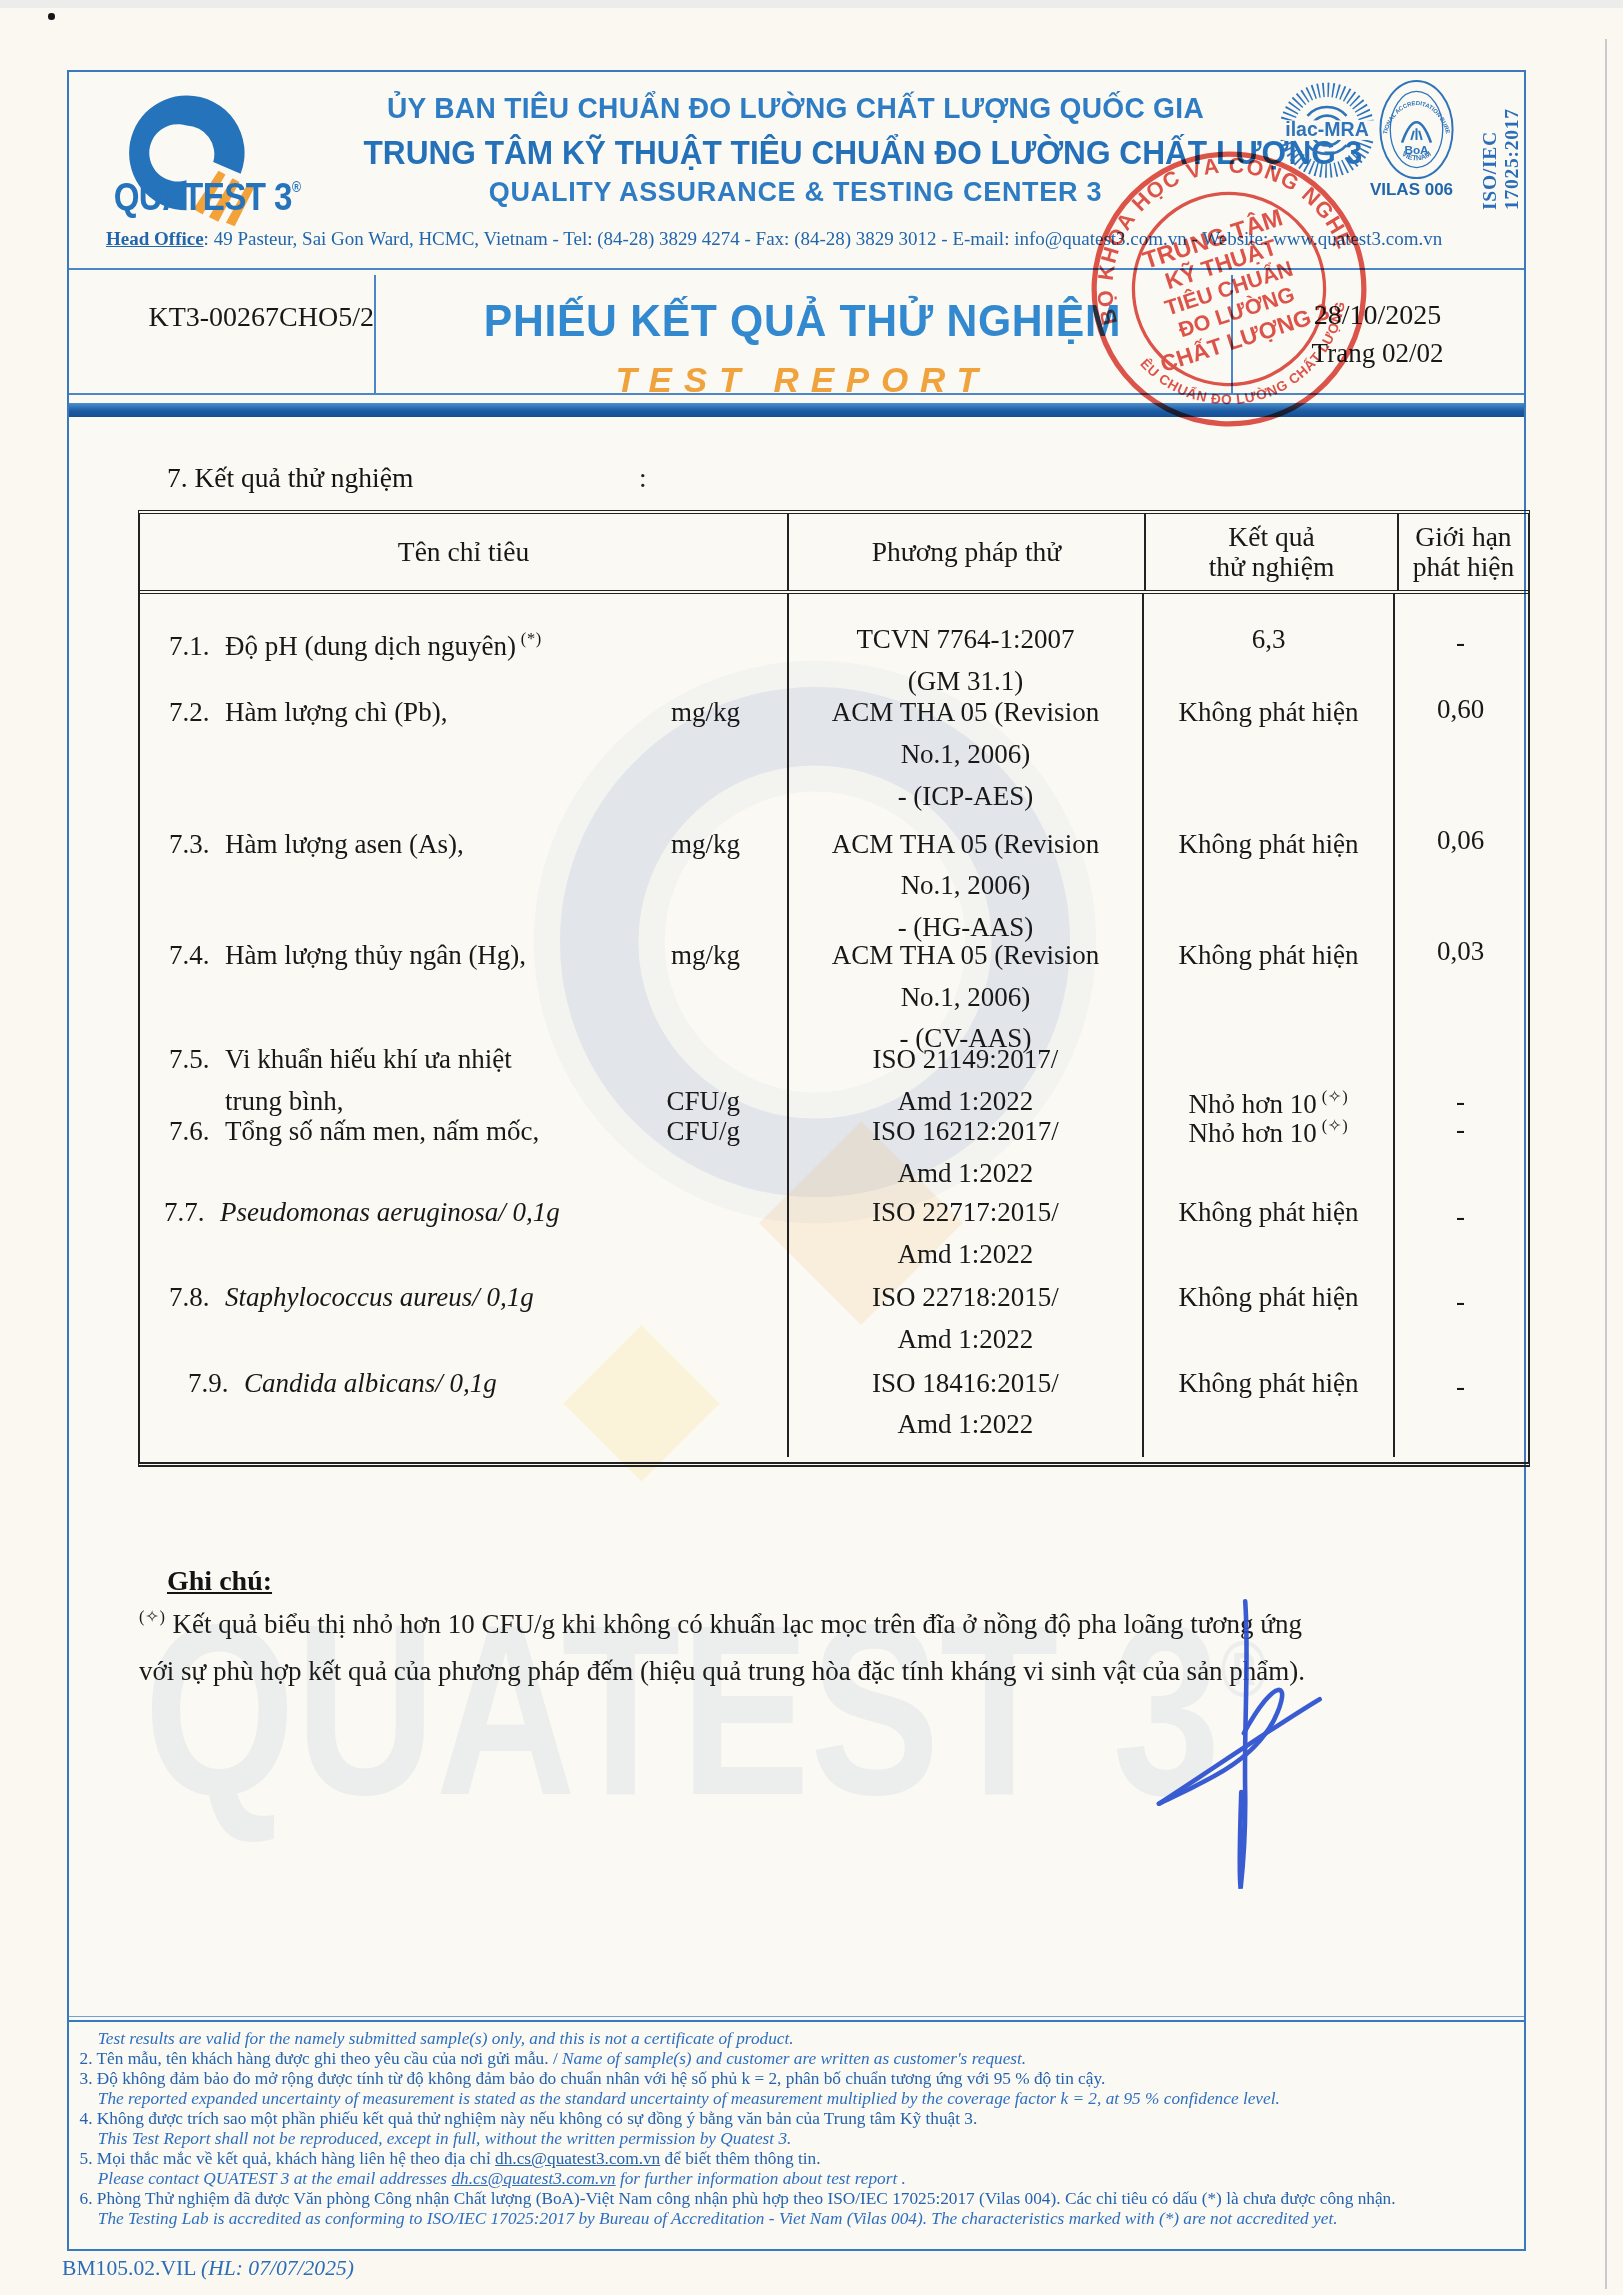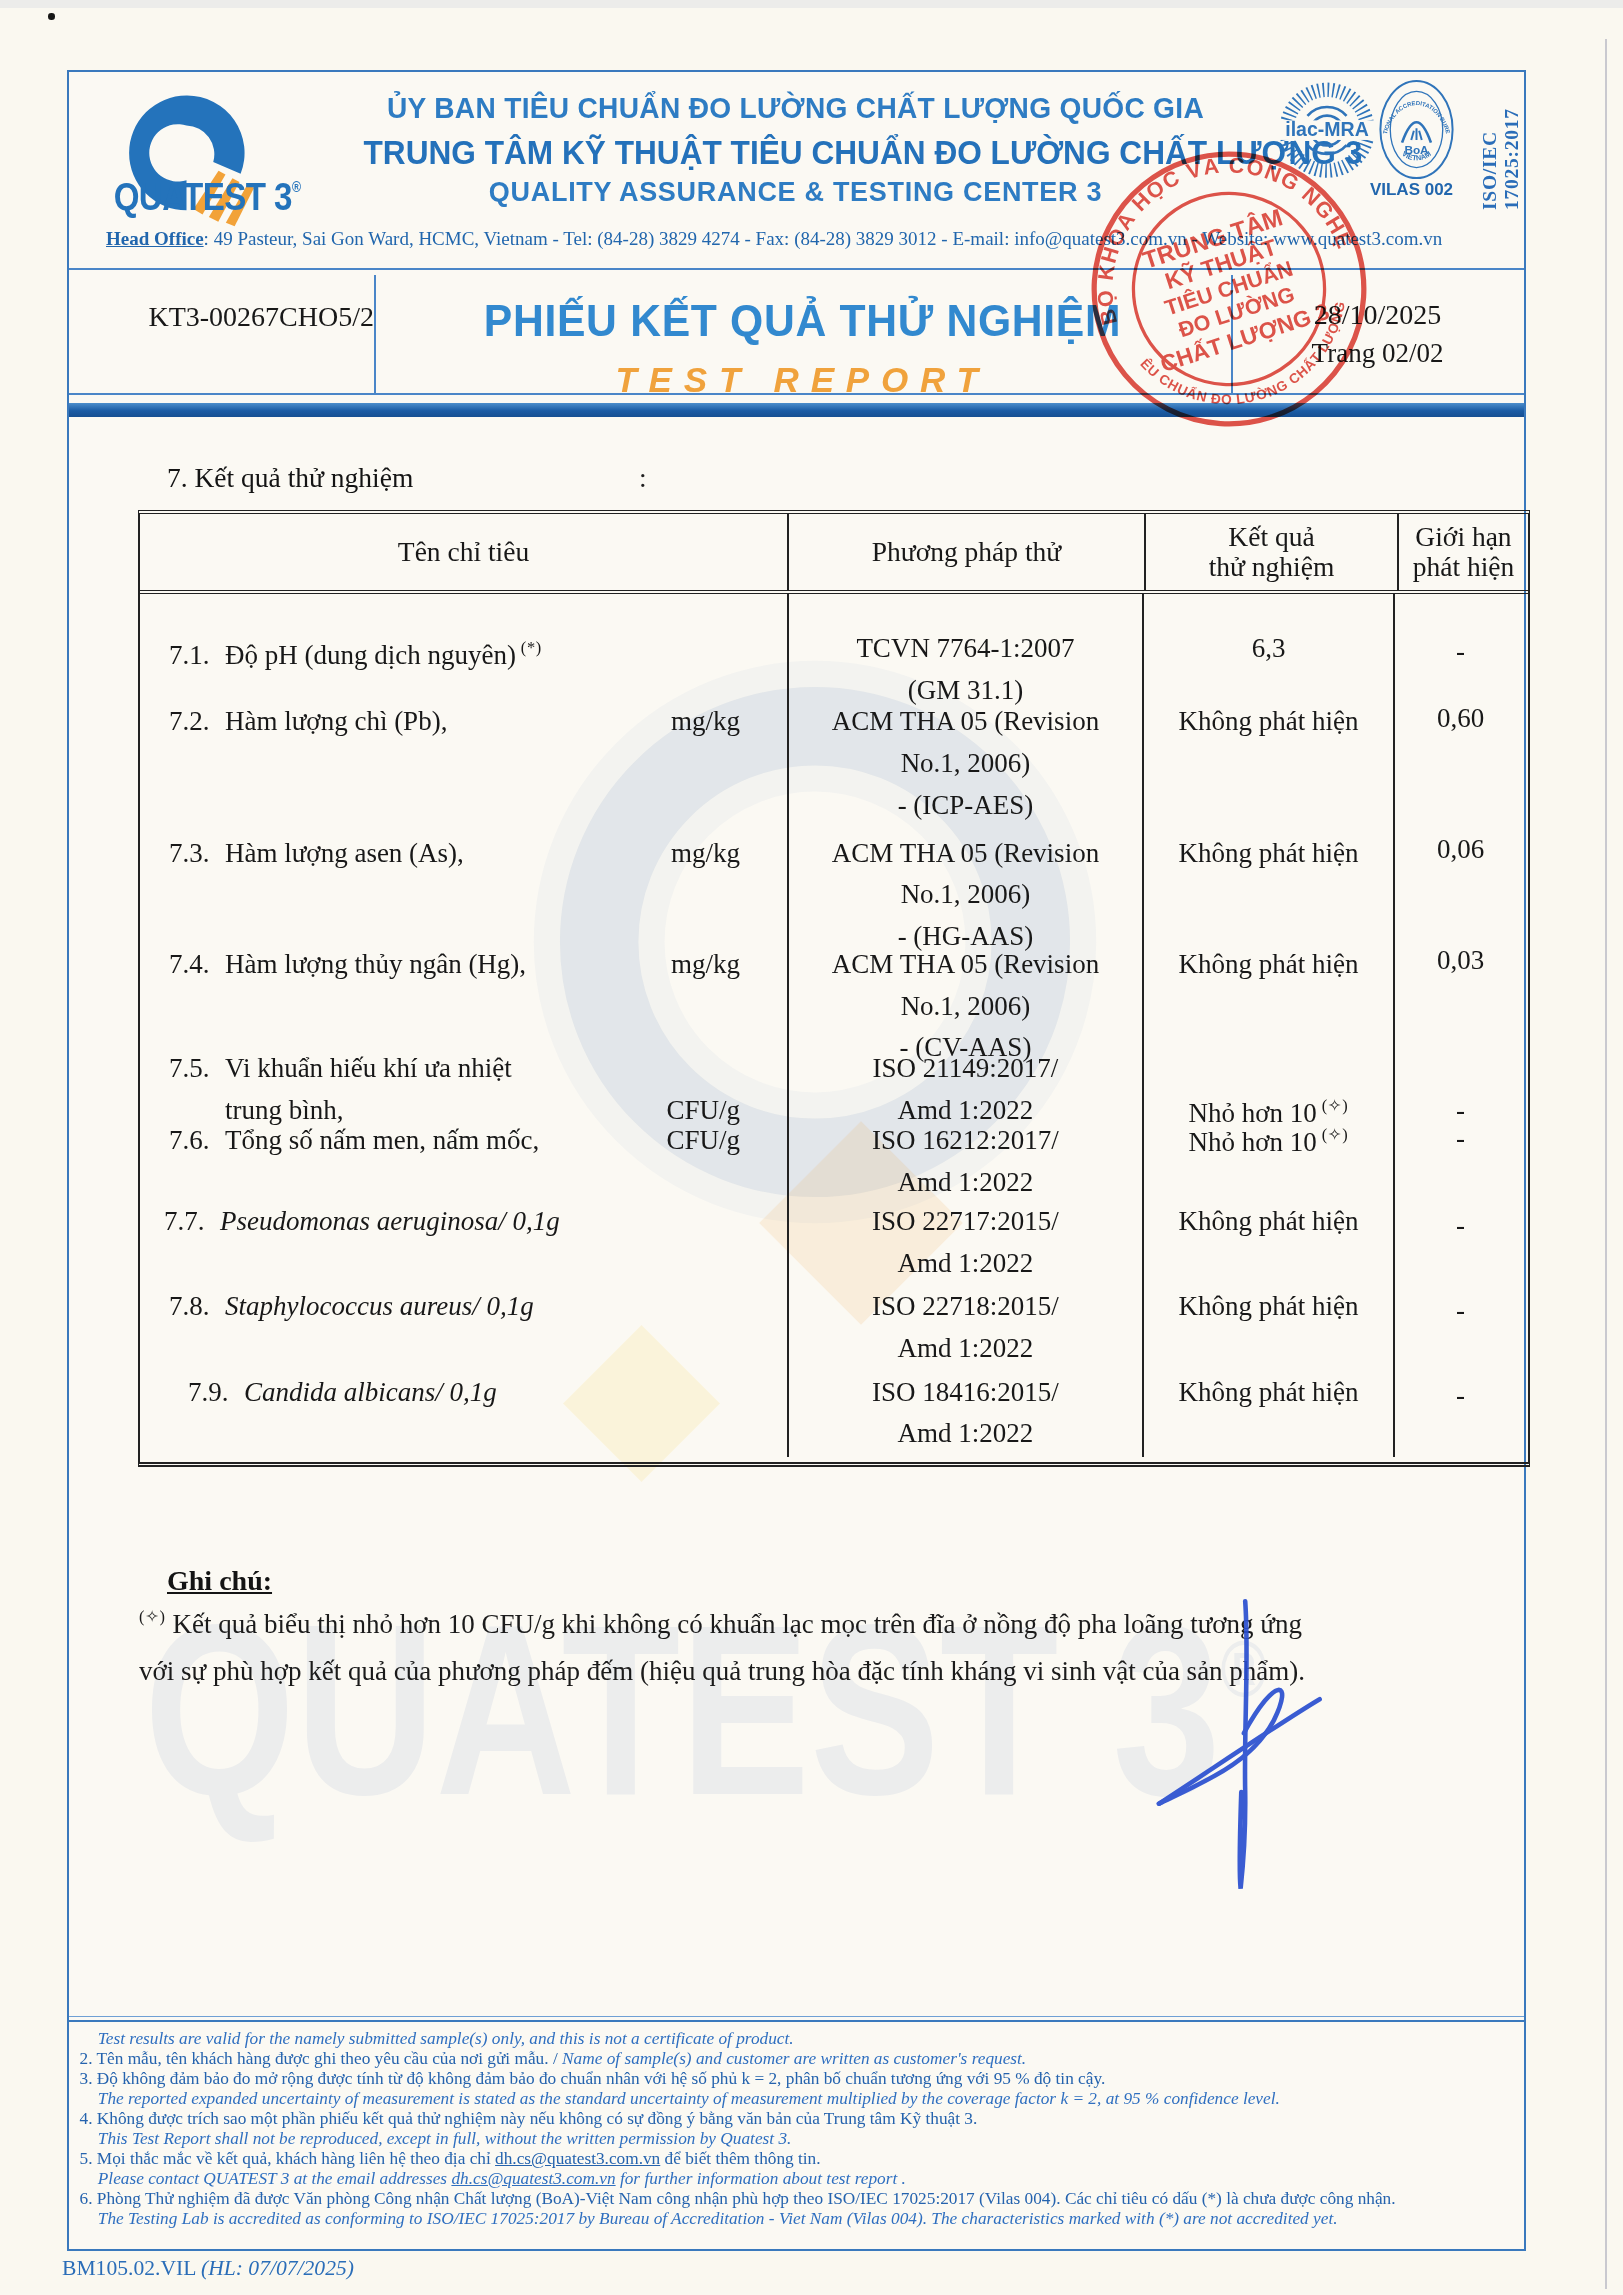--- a/index.html
+++ b/index.html
@@ -84,21 +84,21 @@
   .th1{width:647px;border-right:2px solid #222;}
   .th2{width:355px;border-right:2px solid #222;}
   .th3{width:251px;border-right:2px solid #222;}
   .th4{flex:1;}
   .tbody{position:absolute;left:0;top:80px;width:100%;height:863px;}
   .tcol{position:absolute;top:0;height:100%;}
   .tc1{left:0;width:647px;border-right:2px solid #222;}
   .tc2{left:649px;width:353px;border-right:2px solid #222;}
   .tc3{left:1004px;width:249px;border-right:2px solid #222;}
   .tc4{left:1255px;width:131px;}
-  .ln{position:absolute;left:0;width:100%;font-size:27px;line-height:46px;color:#181818;}
+  .ln{position:absolute;left:0;width:100%;font-size:27px;line-height:28px;color:#181818;}
   .l1{padding-left:29px;box-sizing:border-box;}
   .l1 .num{display:inline-block;width:56px;}
   .l1 .it{font-style:italic;}
   .l1 .unit{position:absolute;right:47px;top:0;}
   .l2,.l3,.l4{text-align:center;}
   .sup{font-size:16.4px;vertical-align:10.5px;letter-spacing:0.7px;}
 
   
   .ghichu{position:absolute;left:98px;top:1493px;font-size:28px;font-weight:700;text-decoration:underline;color:#141414;z-index:2;}
   .note-line{position:absolute;left:70px;width:1390px;font-size:27px;color:#1b1b1b;z-index:2;}
@@ -177,21 +177,21 @@
       <text font-family="Liberation Sans, sans-serif" font-size="9" font-weight="700" fill="#2f74ba">
         <textPath href="#boaTop" startOffset="50%" text-anchor="middle">NATIONAL ACCREDITATION BUREAU</textPath>
       </text>
       <text font-family="Liberation Sans, sans-serif" font-size="11" font-weight="700" fill="#2f74ba">
         <textPath href="#boaBot" startOffset="50%" text-anchor="middle">VIETNAM</textPath>
       </text>
       <path d="M38 100 Q60 38 82 100" fill="none" stroke="#2f74ba" stroke-width="4"></path>
       <path d="M52 96 l4 -14 M60 96 l0 -18 M68 96 l-4 -14" stroke="#2f74ba" stroke-width="3" fill="none"></path>
       <text x="60" y="118" text-anchor="middle" font-family="Liberation Sans, sans-serif" font-weight="700" font-size="18" fill="#2f74ba">BoA</text>
     </svg>
-    <div class="vilas">VILAS 002</div>
+    <div class="vilas">VILAS 006</div>
     <div class="iso-vert">ISO/IEC 17025:2017</div>
 
     <div class="addr addr-1"><b>Head Office</b><span>: 49 Pasteur, Sai Gon Ward, HCMC, Vietnam    -    Tel: (84-28) 3829 4274    -    Fax: (84-28) 3829 3012    -    E-mail: info@quatest3.com.vn    -    Website: www.quatest3.com.vn</span></div>
     <div class="hdr-divider"></div>
 
     <div class="title-row">
       <div class="tr-div tr-div-1"></div>
       <div class="tr-div tr-div-2"></div>
       <div class="report-no">KT3-00267CHO5/2</div>
       <div class="title-center">

